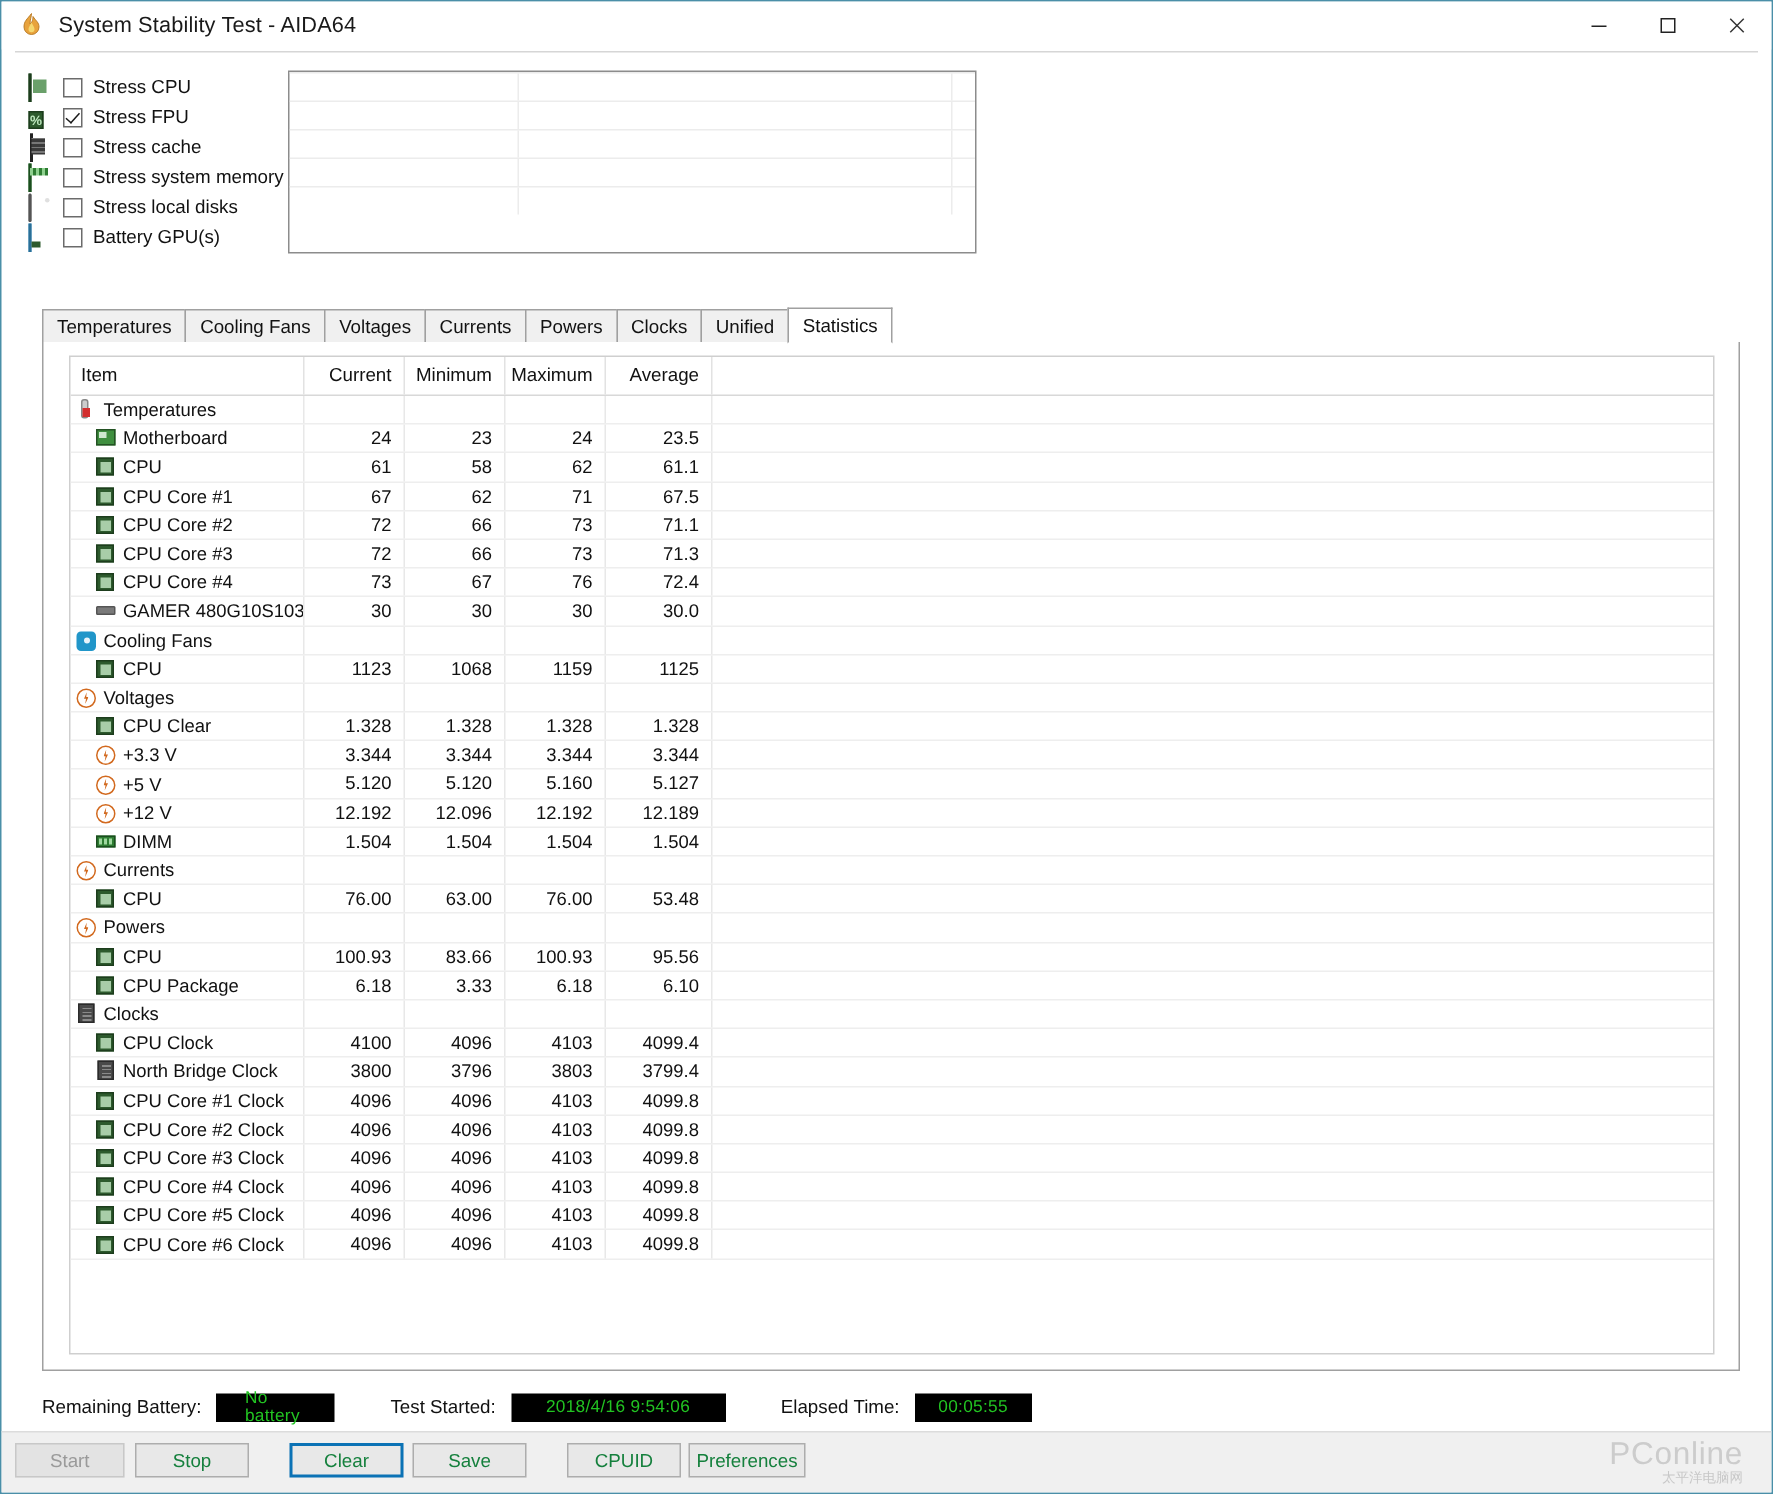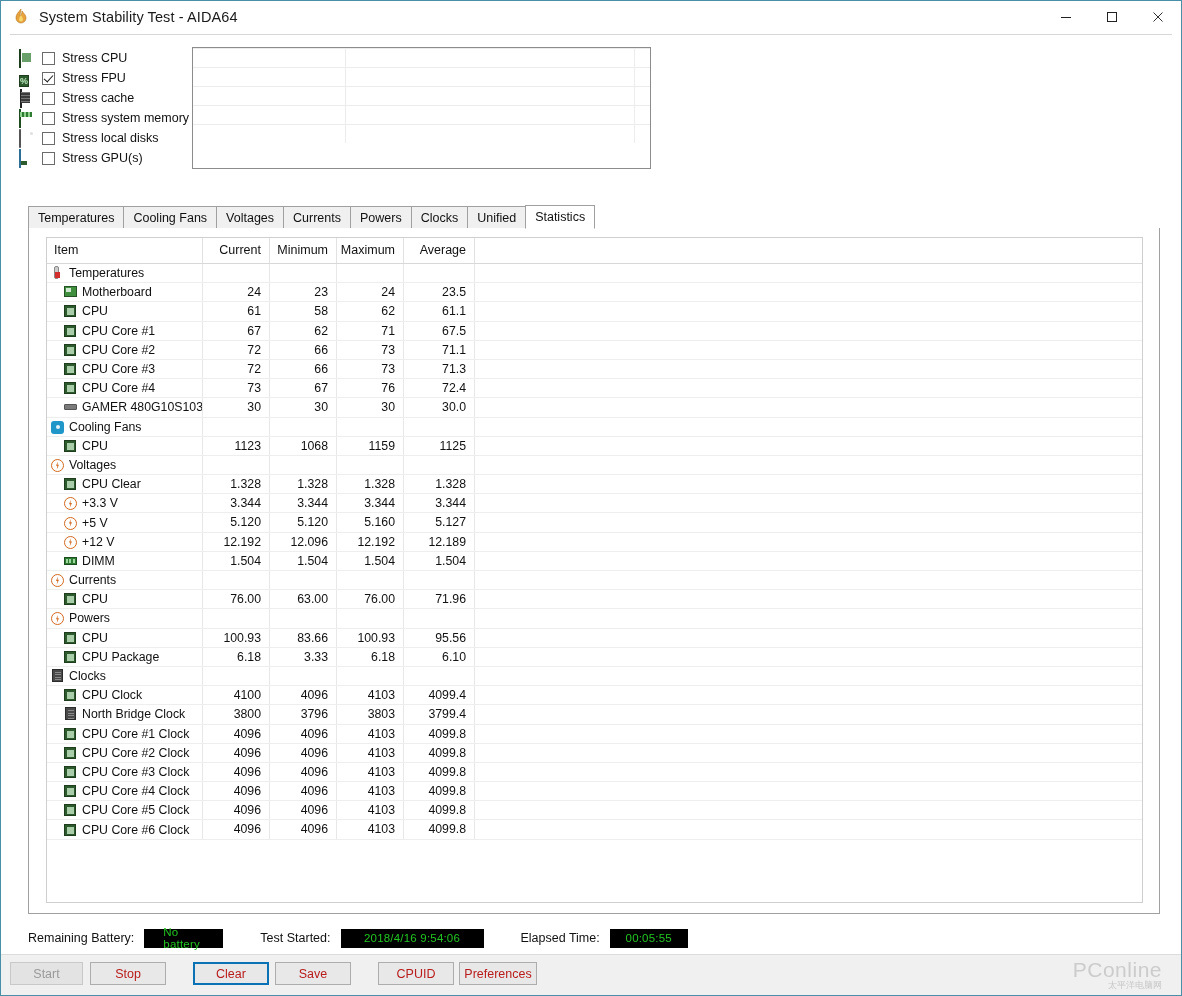--- a/index.html
+++ b/index.html
@@ -179,21 +179,21 @@
   }
 
   
   .btnbar {
     position: absolute; left: 0; right: 0; bottom: 0; height: 41px;
     background: #f0f0f0; border-top: 1px solid #dcdcdc;
   }
   .btn {
     position: absolute; top: 7px; height: 23px;
     background: #e8e8e8; border: 1px solid #adadad;
-    font-size: 12.5px; color: #b91c1c;
+    font-size: 12.5px; color: #15803d;
     display: flex; align-items: center; justify-content: center;
   }
   .btn.disabled { color: #9a9a9a; background: #e3e3e3; border-color: #c8c8c8; }
   .btn.focus { border: 2px solid #0b72b5; background: #e8e8e8; }
 
   
   .watermark {
     position: absolute; right: 19px; bottom: 4px;
     text-align: right; pointer-events: none; user-select: none;
   }
@@ -257,21 +257,21 @@
         <span class="stress-label">Stress system memory</span>
       </div>
       <div class="stress-row">
         <span class="sicon"><span class="ic-disk"></span></span>
         <span class="cb"></span>
         <span class="stress-label">Stress local disks</span>
       </div>
       <div class="stress-row">
         <span class="sicon"><span class="ic-gpu"></span></span>
         <span class="cb"></span>
-        <span class="stress-label">Stress GPU(s)</span>
+        <span class="stress-label">Battery GPU(s)</span>
       </div>
     </div>
 
     <div class="loglist">
       <div class="log-rows">
         <div class="log-row">
             <div class="log-c1"></div>
             <div class="log-c2"></div>
             <div class="log-c3"></div>
           </div>
@@ -544,21 +544,21 @@
             <div class="st-row">
               <div class="st-label chi">
                 <span class="ricon">
                   <span class="ri-chip" style="position: absolute;"></span>
                 </span>
                 <span>CPU</span>
               </div>
               <div class="st-num">76.00</div>
               <div class="st-num">63.00</div>
               <div class="st-num">76.00</div>
-              <div class="st-num w1">71.96</div>
+              <div class="st-num w1">53.48</div>
               <div class="st-rest"></div>
             </div>
             <div class="st-row">
               <div class="st-label grp">
                 <span class="ricon">
                   <span class="ri-volt" style="position: absolute;"></span>
                 </span>
                 <span>Powers</span>
               </div>
               <div class="st-num"></div>

